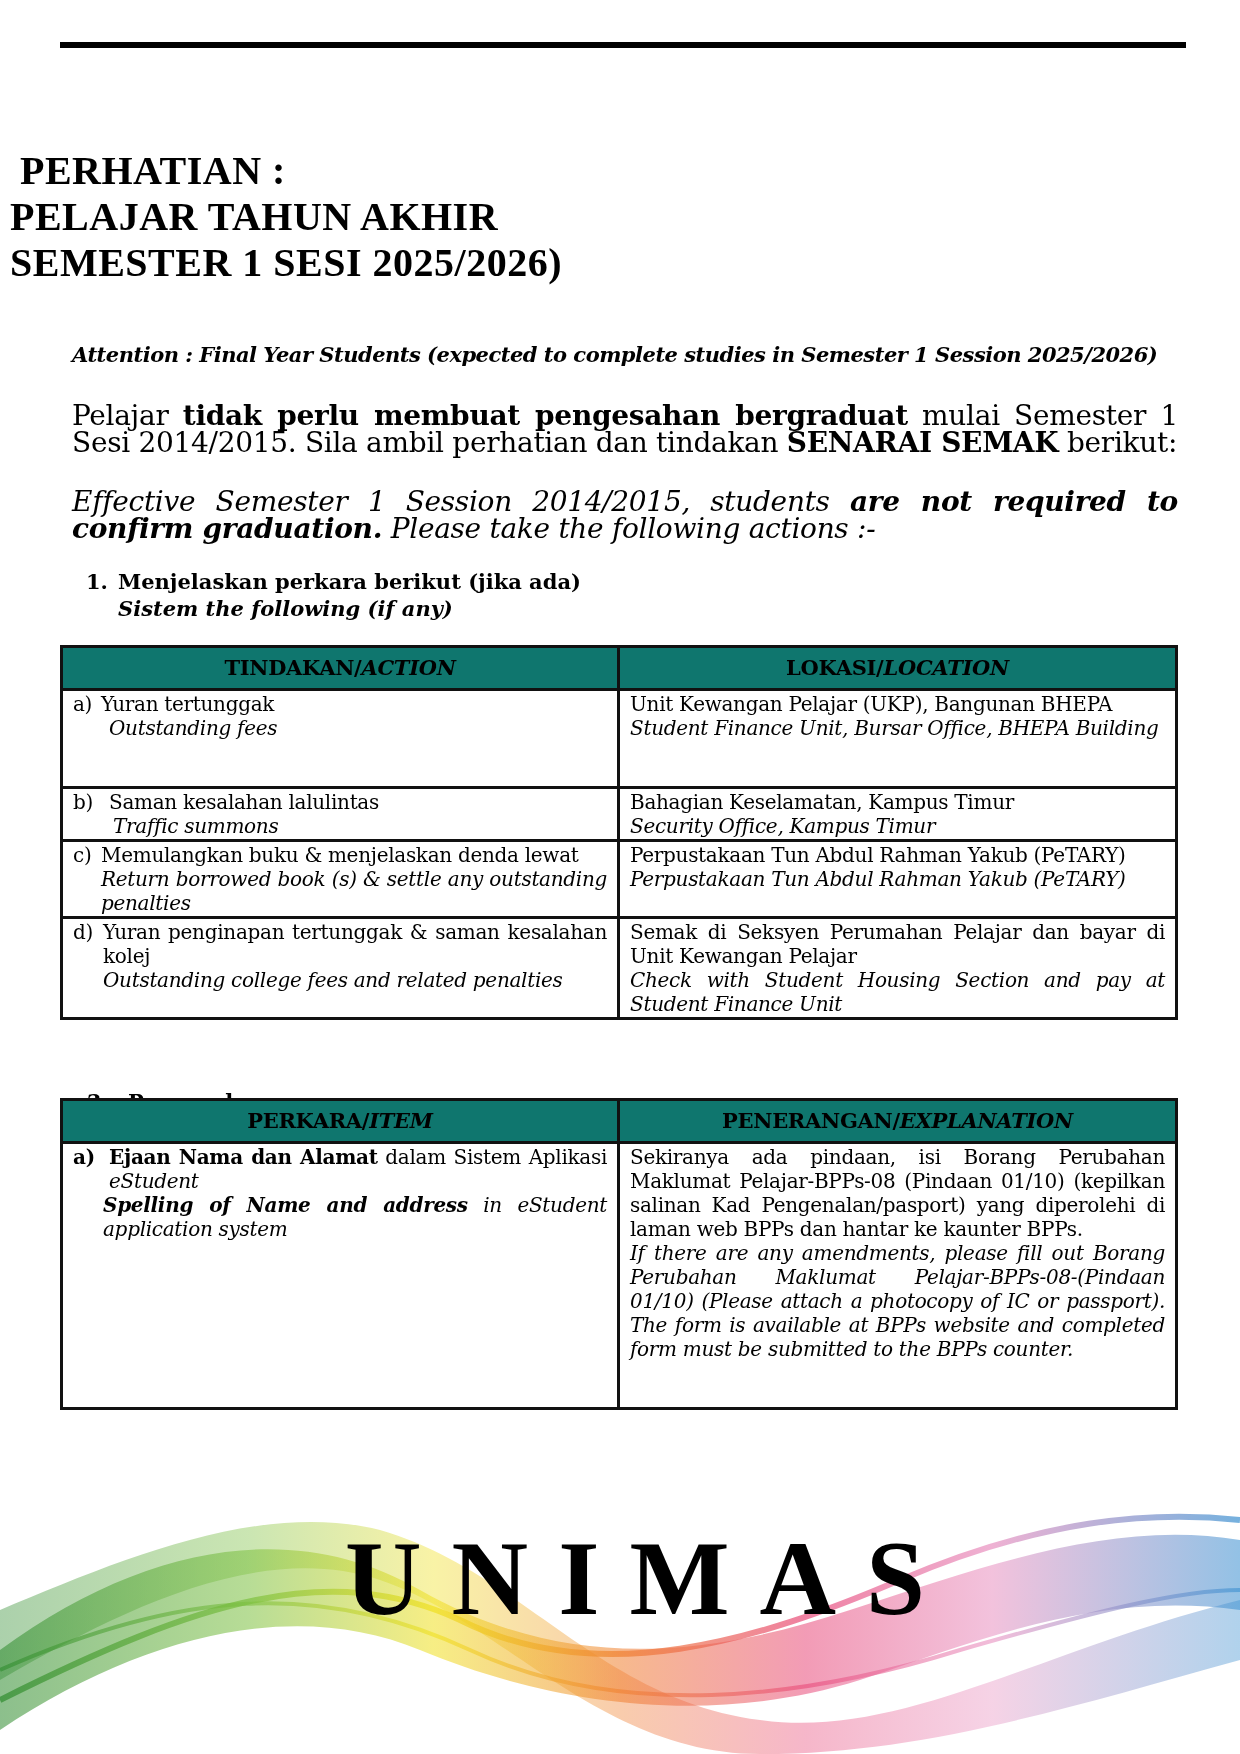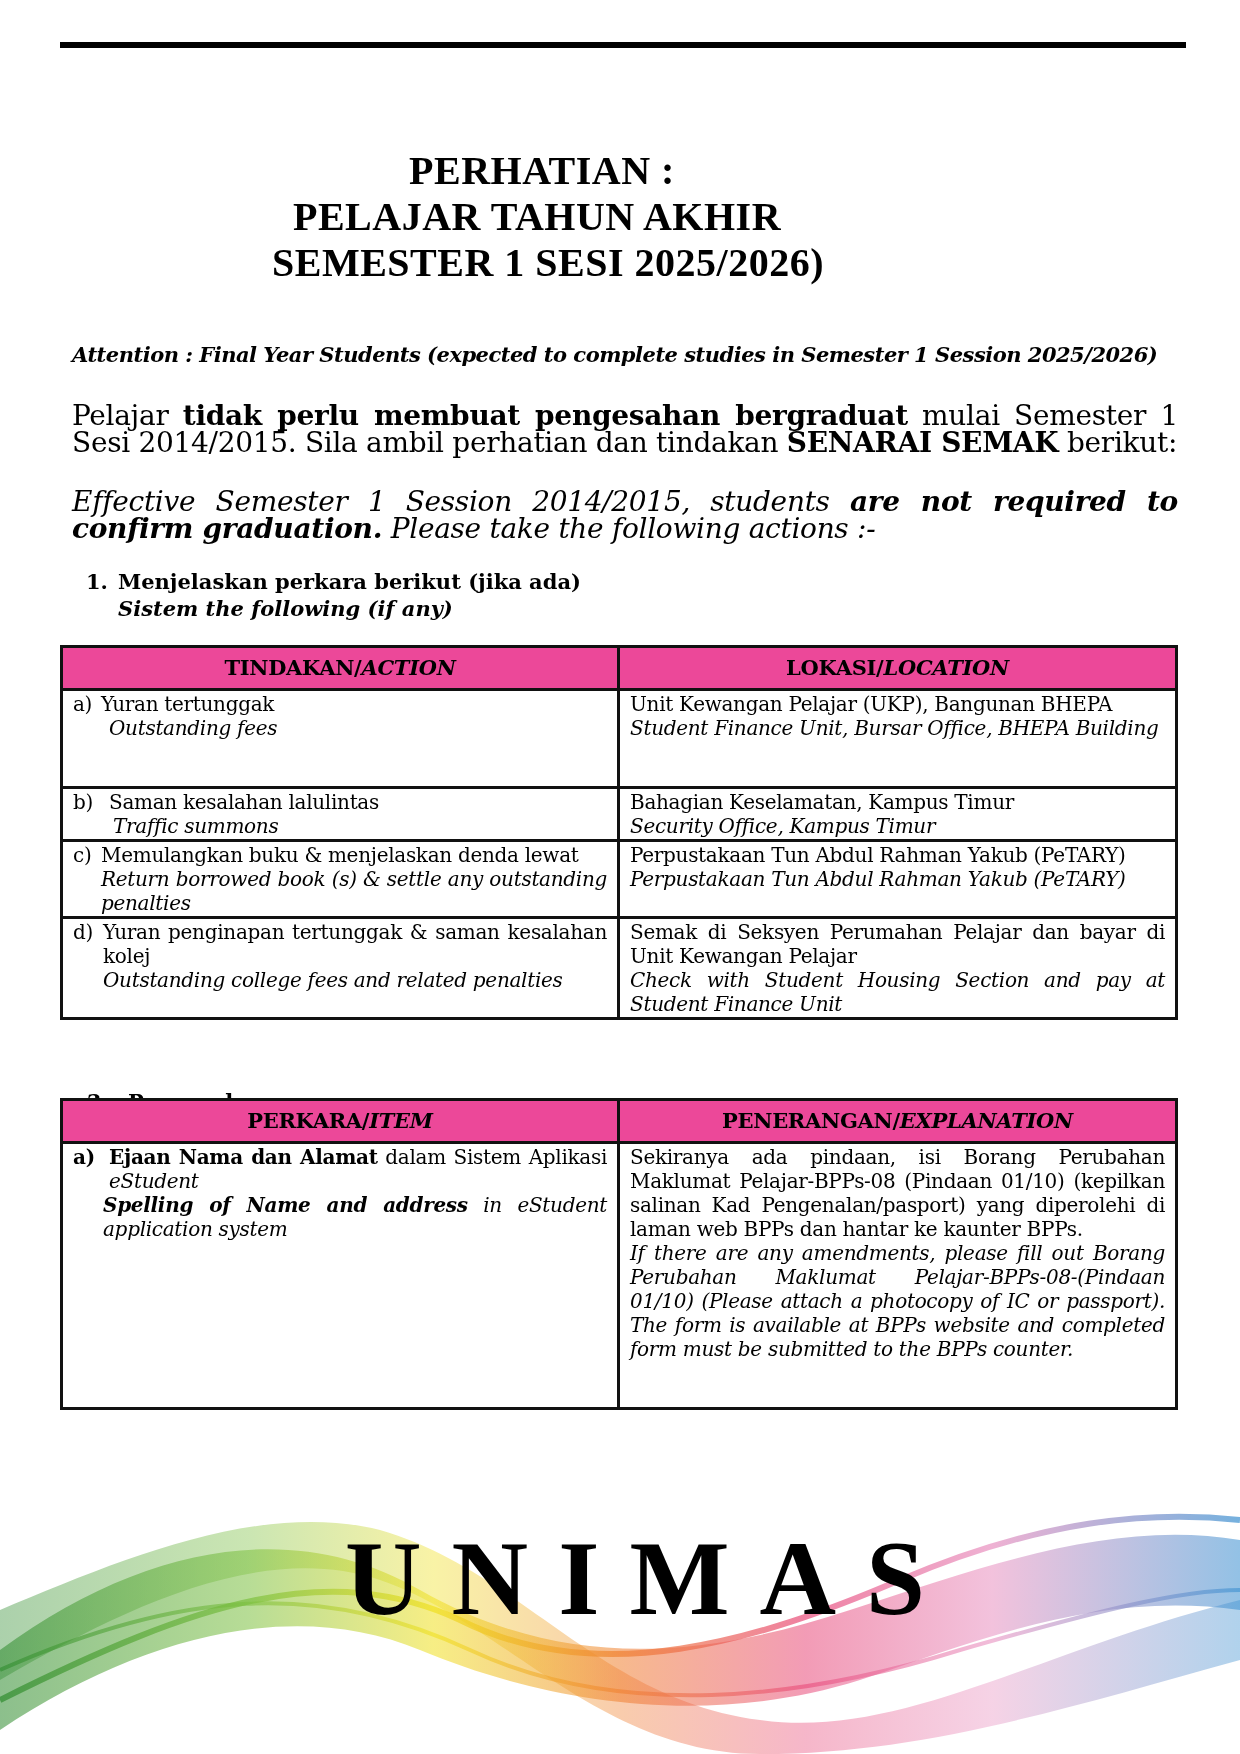--- a/index.html
+++ b/index.html
@@ -1,39 +1,39 @@
 <!DOCTYPE html>
 <html><head>
 <meta charset="utf-8">
 <style>
   html, body { margin:0; padding:0; background:#ffffff; }
   body { width:1240px; height:1754px; position:relative; overflow:hidden;
          font-family:"DejaVu Serif", "Liberation Serif", serif; color:#000; }
   .top-rule { position:absolute; left:60px; top:42px; width:1126px; height:6px; background:#000; }
-  .title-block { position:absolute; left:0; top:148px; width:1064px; text-align:center;
+  .title-block { position:absolute; left:0; top:148px; width:1064px; text-align:left;
                  font-family:"Liberation Serif", serif; font-weight:bold; font-size:40px; line-height:46px; letter-spacing:0.5px; }
   .title-block div { white-space:nowrap; }
-  .t1 { padding-left:20px; } .t2 { padding-left:10px; } .t3 { padding-left:80px; } .t4 { padding-left:10px;margin-left:22px; }
+  .t1 { padding-left:20px; } .t2 { padding-left:10px; } .t3 { padding-left:80px; } .t4 { padding-left:10px; }
   .subtitle { position:absolute; left:72px; top:342px; width:1110px; font-style:italic; font-weight:bold; font-size:21px; white-space:nowrap;
               font-family:"DejaVu Serif", serif; letter-spacing:-0.5px; }
   .para { position:absolute; left:72px; width:1106px; font-size:28px; line-height:27px; text-align:justify; letter-spacing:-0.3px; }
   .p1 { top:402px; }
   .p2 { top:488px; font-style:italic; }
   .sect { position:absolute; font-weight:bold; font-size:21px; line-height:27px; }
   .sect .num { position:absolute; left:0; top:0; }
   .sect .txt { position:absolute; white-space:nowrap; }
   .s1 { left:86px; top:568px; }
   .s1 .txt { left:32px; }
   .s2 { left:86px; top:1088px; }
   .s2 .num { font-style:italic; }
   .s2 .txt { left:42px; }
   .it { font-style:italic; }
   table { position:absolute; left:60px; width:1118px; border-collapse:collapse; font-size:20px; line-height:24px; letter-spacing:-0.3px; }
   td, th { border:3px solid #111; vertical-align:top; padding:1px 10px 1px 10px; }
-  th { background:#ec4899; font-weight:bold; font-size:21px; height:38px; vertical-align:middle; text-align:center; }
+  th { background:#0f766e; font-weight:bold; font-size:21px; height:38px; vertical-align:middle; text-align:center; }
   .tbl1 { top:645px; }
   .tbl2 { top:1098px; }
   .col1 { width:534px; }
   .cell-inner { text-align:justify; }
   .label-row { display:flex; }
   .label-row .lbl { flex:0 0 auto; width:28px; }
   .indent { padding-left:36px; }
   .logo { position:absolute; left:0; top:1500px; width:1240px; height:254px; }
   .logo-text { position:absolute; left:0; top:1518px; width:1240px; text-align:center;
                font-family:"Liberation Serif", serif; font-weight:bold; font-size:106px; letter-spacing:30px; color:#000; padding-left:30px; }

